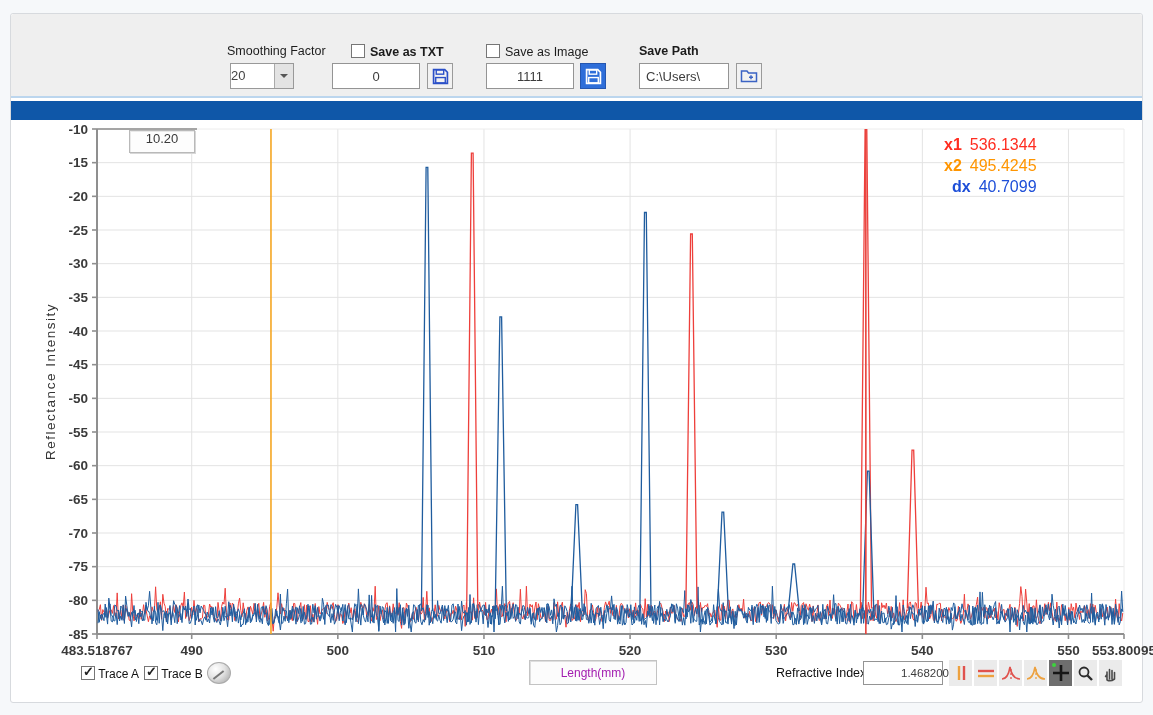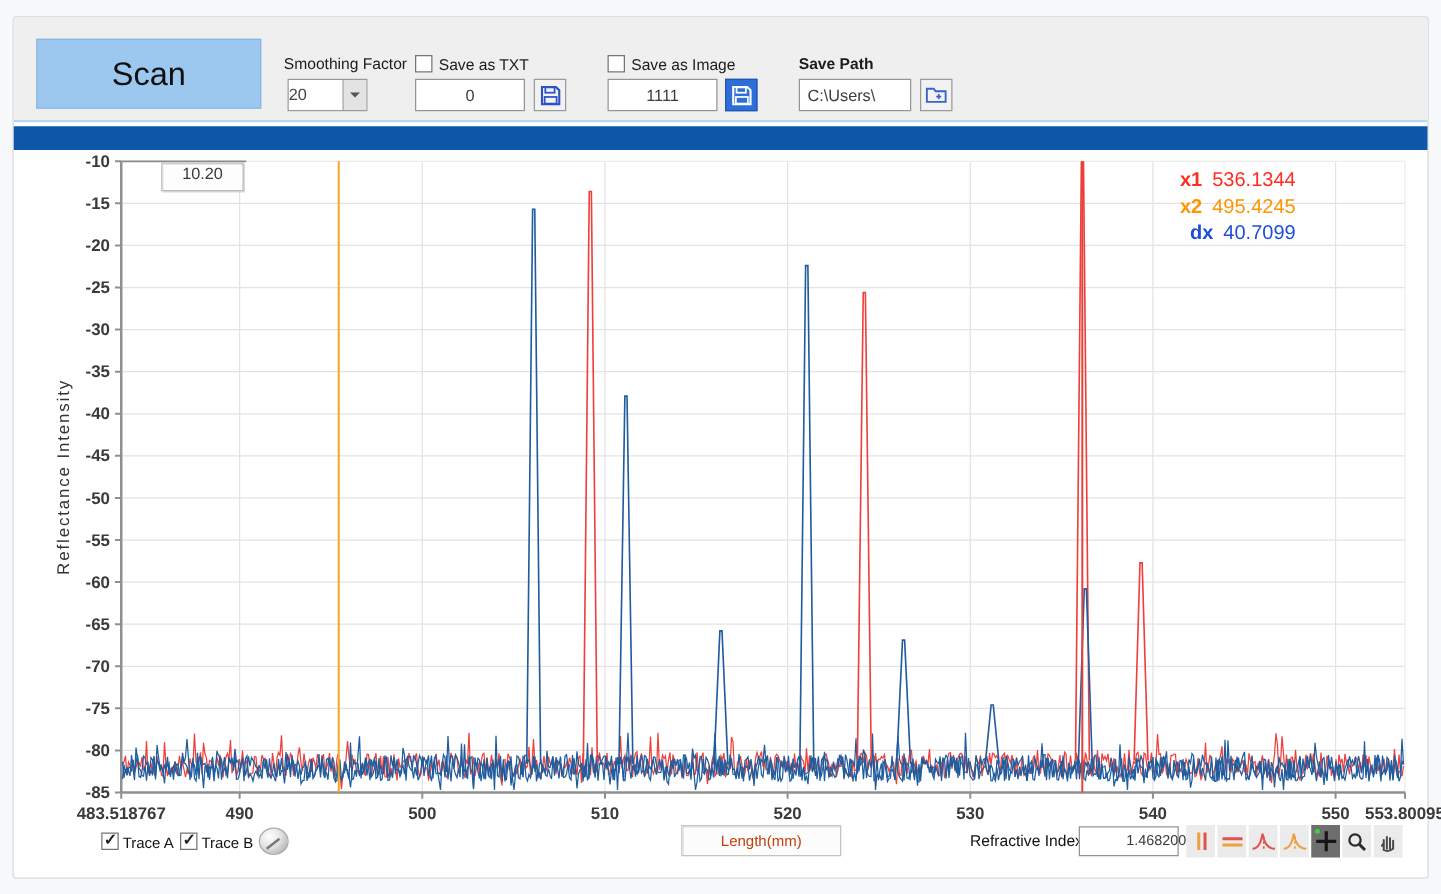--- a/index.html
+++ b/index.html
@@ -47,45 +47,44 @@
   
   .bottom { position:absolute; left:0; top:640px; width:100%; height:50px; font-size:12px; color:#111; }
   .trace-cb { position:absolute; top:12px; cursor:pointer; }
   .pen-ball { position:absolute; left:196px; top:8px; width:24px; height:22px; border-radius:50%;
               background:radial-gradient(circle at 35% 30%, #ffffff 0%, #e3e3e3 45%, #9f9f9f 100%);
               border:1px solid #aaa; cursor:pointer; }
   .pen-ball:after { content:""; position:absolute; left:4px; top:11px; width:13px; height:2px;
                     background:#777; transform:rotate(-38deg); }
   .length-box { position:absolute; left:518px; top:6px; width:128px; height:25px; background:#fcfcfc;
                 border:1px solid #c3c3c3; box-shadow:inset 1px 1px 0 #dedede;
-                display:flex; align-items:center; justify-content:center; color:#c2410c;margin-left:16px; }
+                display:flex; align-items:center; justify-content:center; color:#a21caf; }
   .ri-label { position:absolute; left:765px; top:12px; font-size:12.5px; }
   .ri-field { position:absolute; left:852px; top:7px; width:80px; height:24px; background:#fff;
               border:1px solid #949494; font-size:11.5px; color:#3c3c3c;
               display:flex; align-items:center; justify-content:center;padding-left:44px; }
   .palette { position:absolute; left:938px; top:6px; display:flex; gap:2px; }
   .pal-btn { width:23px; height:26px; background:#ebebeb; display:flex; align-items:center; justify-content:center; cursor:pointer; }
   .pal-btn.dark { background:#6e6e6e; position:relative; }
   .pal-btn.dark .dot { position:absolute; left:3px; top:3px; width:4px; height:4px; background:#3cd43c; border-radius:50%; }
 </style>
 </head>
 <body>
 
 <div class="app">
 
   <div class="toolbar">
-    <button class="scan-btn">Scan</button>
 
     <div class="tb-label" style="left:216px; top:30px;">Smoothing Factor</div>
     <div class="dropdown">
       <div class="val">20</div>
       <div class="arrow"></div>
     </div>
 
-    <div class="cb-row" style="left:321px; top:30px;">
+    <div class="cb-row" style="left:340px; top:30px;font-weight:bold;">
       <span class="checkbox"></span><span class="txt">Save as TXT</span>
     </div>
     <div class="field" style="left:321px; top:49px; width:88px;">0</div>
     <button class="icon-btn" style="left:416px; top:49px;">
       <svg width="17" height="17" viewBox="0 0 16 16">
         <path d="M1.5 1.5 H12 L14.5 4 V14.5 H1.5 Z" fill="none" stroke="#2b50c8" stroke-width="1.6"></path>
         <rect x="4" y="1.8" width="7" height="4" fill="none" stroke="#2b50c8" stroke-width="1.3"></rect>
         <rect x="3.5" y="9" width="9" height="5" fill="none" stroke="#2b50c8" stroke-width="1.3"></rect>
       </svg>
     </button>

